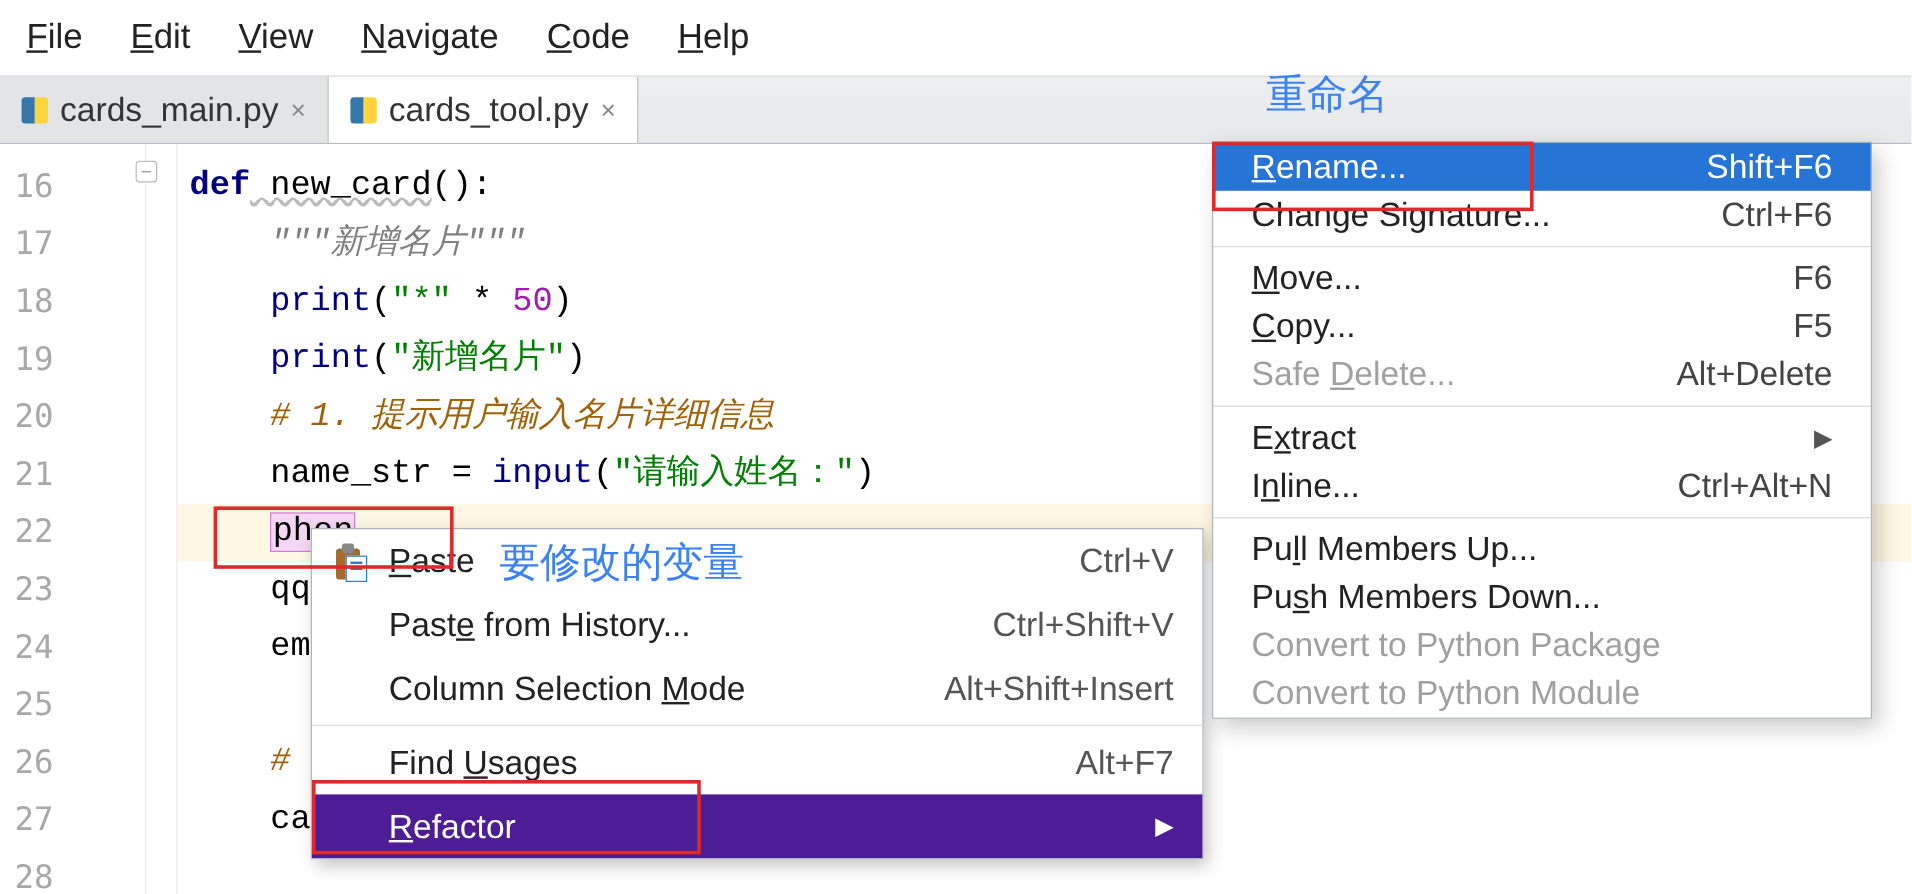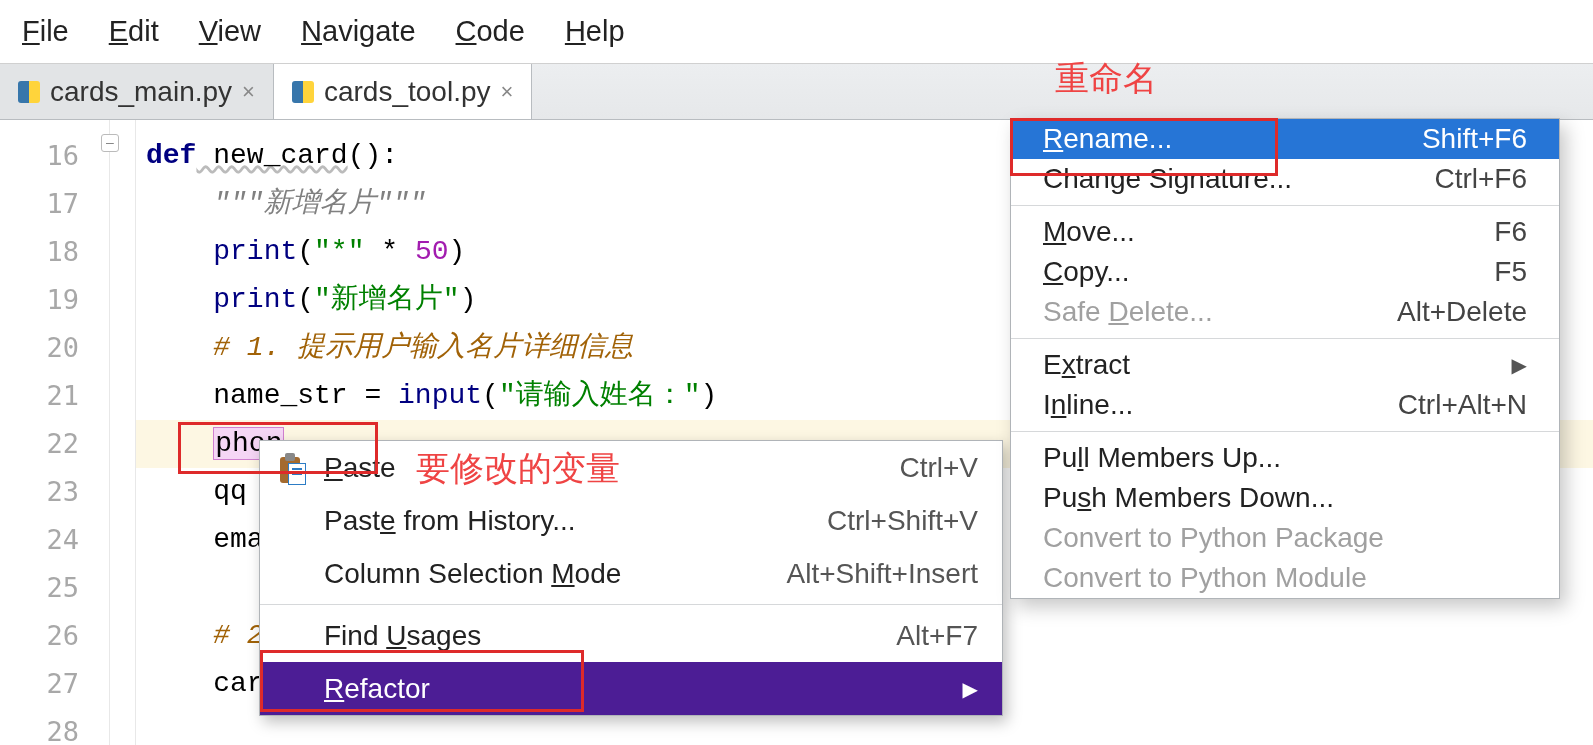--- a/index.html
+++ b/index.html
@@ -11,21 +11,21 @@
   
   .tabbar { display: flex; background: linear-gradient(#eceef0,#e6e8ea); border-bottom: 1px solid #b8bcc0; height: 56px; }
   .tab { display: flex; align-items: center; padding: 0 18px; font-size: 28px; color: #333; gap: 10px; border-right: 1px solid #b8bcc0; background: #e2e4e6; }
   .tab.active { background: #fff; }
   .tab .close { color: #888; font-size: 22px; }
   .tab .py-icon { width: 22px; height: 22px; position: relative; }
   .py-icon::before { content:""; position:absolute; left:0; top:0; width:11px; height:22px; background:#3776ab; border-radius:3px 0 0 3px; }
   .py-icon::after { content:""; position:absolute; right:0; top:0; width:11px; height:22px; background:#ffd43b; border-radius:0 3px 3px 0; }
   
   .editor { display: flex; position: relative; height: calc(100% - 120px); }
-  .gutter { width: 110px; background: #fff; border-right: 1px solid #e8e8e8; padding-top: 12px; text-align: right; padding-right: 30px; font-size: 27px; color: #a8a8a8; font-family: Consolas, monospace; }
+  .gutter { width: 110px; background: #fff; border-right: 1px solid #e8e8e8; padding-top: 12px; padding-right: 30px; font-size: 27px; color: #a8a8a8; font-family: Consolas, monospace; margin-left: 12px; }
   .gutter div { height: 48px; line-height: 48px; }
   .fold-col { width: 26px; border-right: 1px solid #e8e8e8; position: relative; }
   .fold-mark { position:absolute; left:-9px; top:14px; width:18px; height:18px; border:1px solid #bbb; background:#fff; font-size:14px; color:#888; text-align:center; line-height:14px; border-radius:3px; }
   
   .code { flex: 1; padding-top: 12px; font-size: 28px; font-family: Consolas, "Courier New", monospace; color: #000; position: relative; }
   .code-line { height: 48px; line-height: 48px; padding-left: 10px; white-space: pre; }
   .kw { color: #000080; font-weight: bold; }
   .fn { color: #000; }
   .str { color: #008000; }
   .doc { color: #808080; font-style: italic; }
@@ -54,21 +54,21 @@
   
   .submenu { position:absolute; left:1010px; top:118px; width:550px; background:#fff; border:1px solid #b0b4b8; box-shadow:6px 8px 18px rgba(0,0,0,0.22); z-index:30; }
   .sm-item { display:flex; align-items:center; height:40px; padding:0 32px; font-size:28px; color:#222; }
   .sm-item .shortcut { margin-left:auto; color:#444; }
   .sm-item.selected { background:#2675d6; color:#fff; }
   .sm-item.selected .shortcut { color:#fff; }
   .sm-item.disabled { color:#a0a0a0; }
   .sm-item .arrow { margin-left:auto; color:#555; font-size:20px; }
   .sm-sep { height:1px; background:#d6d8da; margin:6px 0; }
   
-  .annotation { position:absolute; color:#ef4444; font-size:34px; font-family: "SimSun","STSong",serif; z-index:40; pointer-events:none;text-align:right; }
+  .annotation { position:absolute; color:#3b82f6; font-size:34px; font-family: "SimSun","STSong",serif; z-index:40; pointer-events:none;text-align:right; }
   .red-box { position:absolute; border:3px solid #de2a2a; z-index:35; pointer-events:none; }
 </style>
 </head>
 <body>
 
 <div class="menubar">
   <span><span class="mnemonic">F</span>ile</span>
   <span><span class="mnemonic">E</span>dit</span>
   <span><span class="mnemonic">V</span>iew</span>
   <span><span class="mnemonic">N</span>avigate</span>

